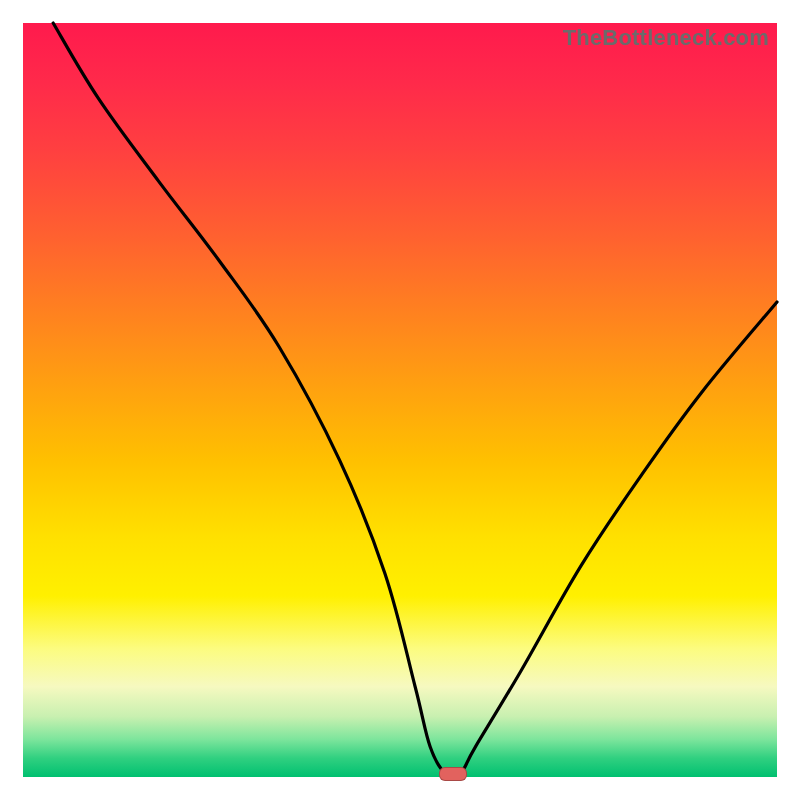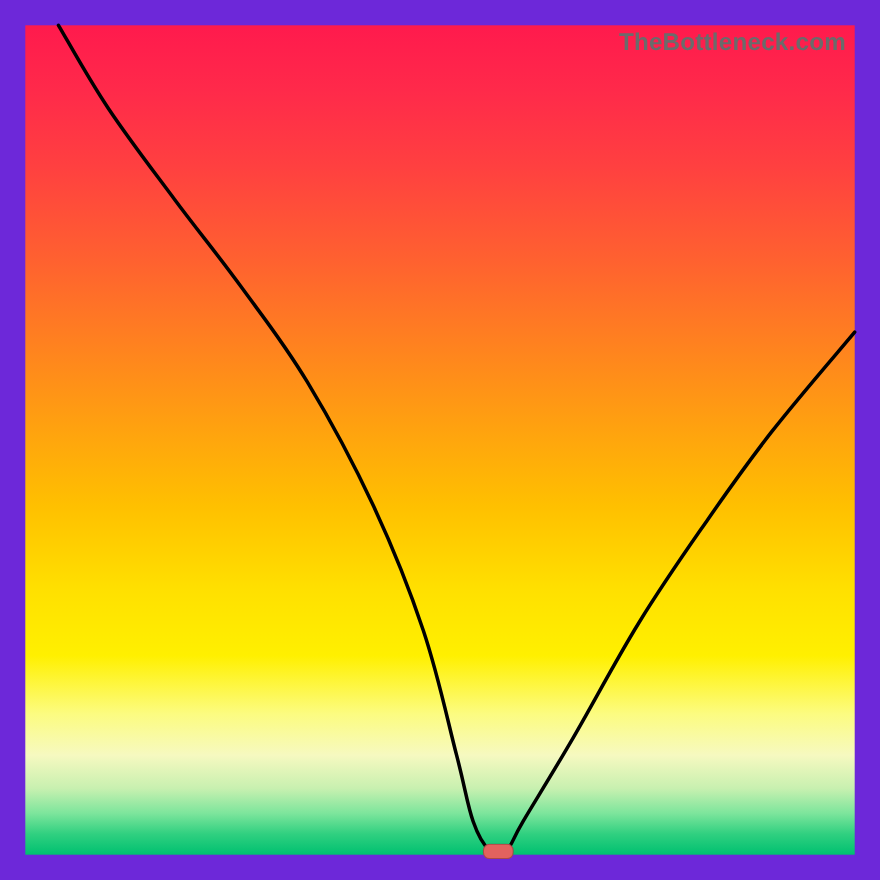--- a/index.html
+++ b/index.html
@@ -8,21 +8,21 @@
     width: 800px;
     height: 800px;
     background: #000;
     overflow: hidden;
     font-family: Arial, Helvetica, sans-serif;
   }
   .frame {
     position: relative;
     width: 800px;
     height: 800px;
-    background: #6d28d9;
+    background: #ffffff;
   }
   .plot-area {
     position: absolute;
     left: 23px;
     top: 23px;
     width: 754px;
     height: 754px;
     
     background: linear-gradient(to bottom,
       #ff1a4d 0%,

